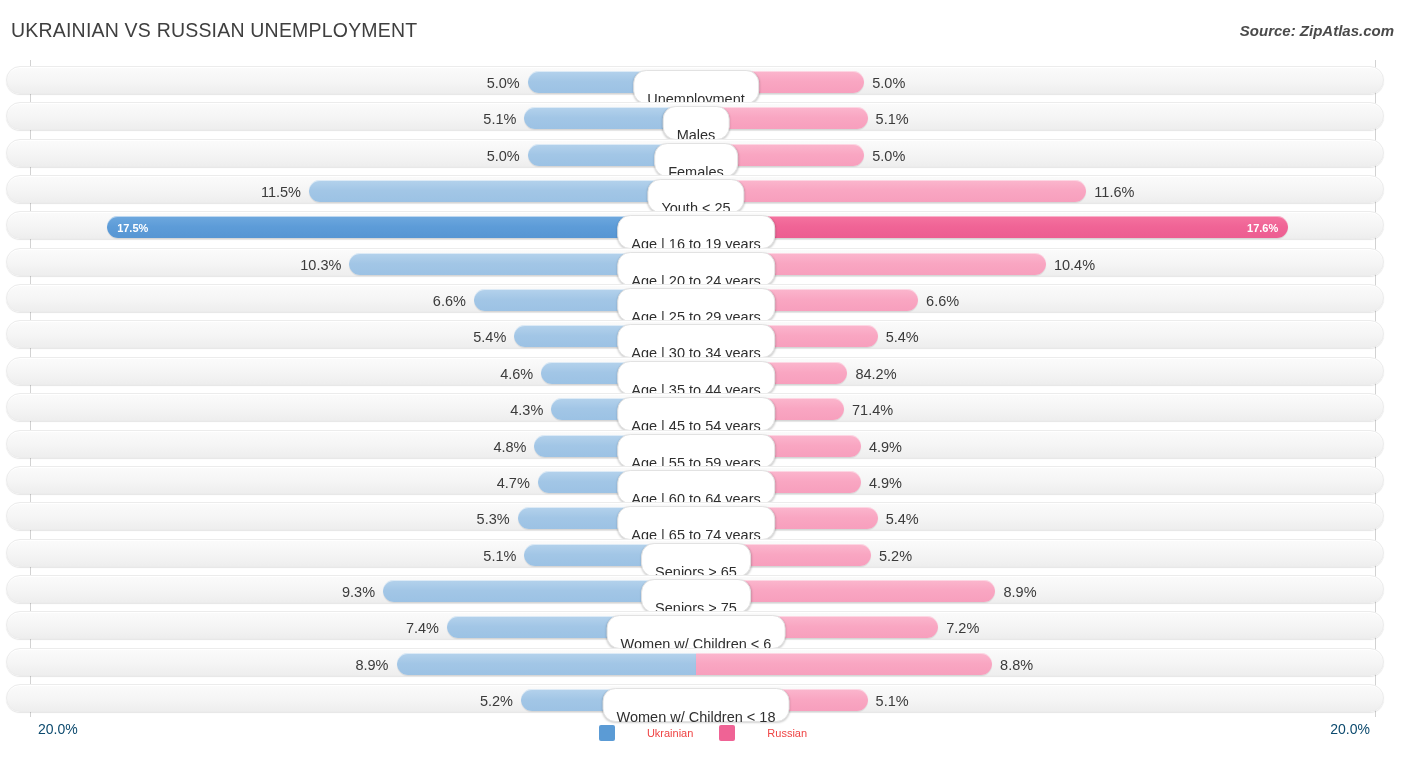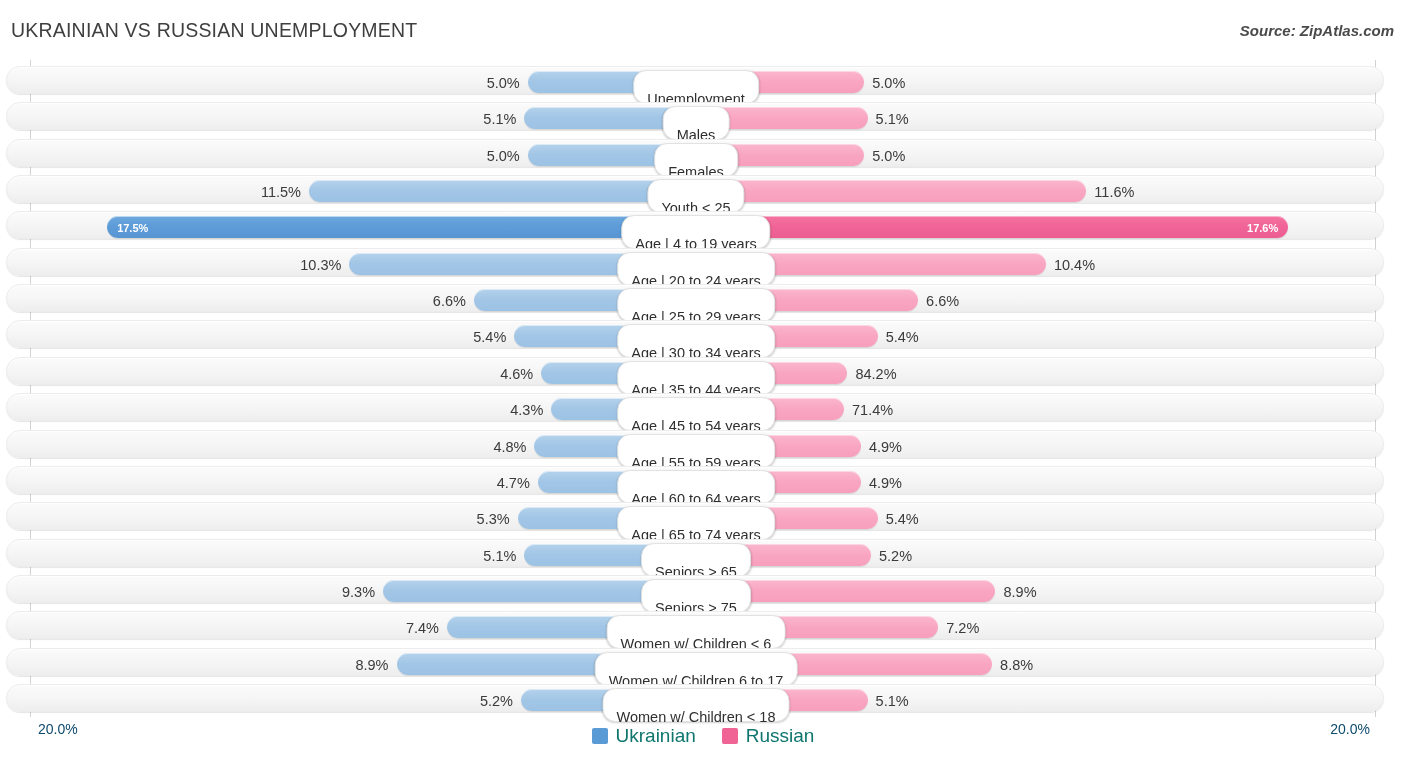--- a/index.html
+++ b/index.html
@@ -99,21 +99,21 @@
     font-size:14px;color:#0c4a6e;white-space:nowrap;
   }
   #axis-tick-left{left:38px;}
   #axis-tick-right{right:36px;}
   #legend{
     position:absolute;left:0;top:8px;width:1406px;
     display:flex;justify-content:center;align-items:center;gap:26px;
   }
   .legend-item{display:flex;align-items:center;gap:8px;}
   .legend-swatch{width:16px;height:16px;border-radius:2px;display:block;}
-  .legend-label{font-size:19px;color:#0f766e;white-space:nowrap;}
+  .legend-label{font-size:11px;color:#ef4444;white-space:nowrap;margin-left:24px;}
 </style>
 </head>
 <body>
 
 <div id="header">
   <div id="chart-title">UKRAINIAN VS RUSSIAN UNEMPLOYMENT</div>
   <div id="source-label">Source: ZipAtlas.com</div>
 </div>
 
 <div id="plot">
@@ -155,21 +155,21 @@
           <div class="val val-r" style="left: 1087.34px; width: 86px;">11.6%</div>
           <div class="cat" style="left: 689px;">Youth &lt; 25</div>
         </div>
       </div>
       <div class="row is-max" style="top: 151.4px;">
         <div class="row-inner">
           <div class="bar bar-l" style="left: 100.125px; width: 588.875px;"></div>
           <div class="bar bar-r" style="left: 689px; width: 592.24px;"></div>
           <div class="val val-l" style="left: 110.125px; width: 80px; text-align: left;">17.5%</div>
           <div class="val val-r" style="left: 1191.24px; width: 80px; text-align: right;">17.6%</div>
-          <div class="cat" style="left: 689px;">Age | 4 to 19 years</div>
+          <div class="cat" style="left: 689px;">Age | 16 to 19 years</div>
         </div>
       </div>
       <div class="row" style="top: 187.75px;">
         <div class="row-inner">
           <div class="bar bar-l" style="left: 342.405px; width: 346.595px;"></div>
           <div class="bar bar-r" style="left: 689px; width: 349.96px;"></div>
           <div class="val val-l" style="left: 248.405px; width: 86px;">10.3%</div>
           <div class="val val-r" style="left: 1046.96px; width: 86px;">10.4%</div>
           <div class="cat" style="left: 689px;">Age | 20 to 24 years</div>
         </div>
@@ -263,21 +263,20 @@
           <div class="val val-r" style="left: 939.28px; width: 86px;">7.2%</div>
           <div class="cat" style="left: 689px;">Women w/ Children &lt; 6</div>
         </div>
       </div>
       <div class="row" style="top: 587.6px;">
         <div class="row-inner">
           <div class="bar bar-l" style="left: 389.515px; width: 299.485px;"></div>
           <div class="bar bar-r" style="left: 689px; width: 296.12px;"></div>
           <div class="val val-l" style="left: 295.515px; width: 86px;">8.9%</div>
           <div class="val val-r" style="left: 993.12px; width: 86px;">8.8%</div>
-          <div class="cat" style="left: 689px;">Women w/ Children 6 to 17</div>
         </div>
       </div>
       <div class="row" style="top: 623.95px;">
         <div class="row-inner">
           <div class="bar bar-l" style="left: 514.02px; width: 174.98px;"></div>
           <div class="bar bar-r" style="left: 689px; width: 171.615px;"></div>
           <div class="val val-l" style="left: 420.02px; width: 86px;">5.2%</div>
           <div class="val val-r" style="left: 868.615px; width: 86px;">5.1%</div>
           <div class="cat" style="left: 689px;">Women w/ Children &lt; 18</div>
         </div>

